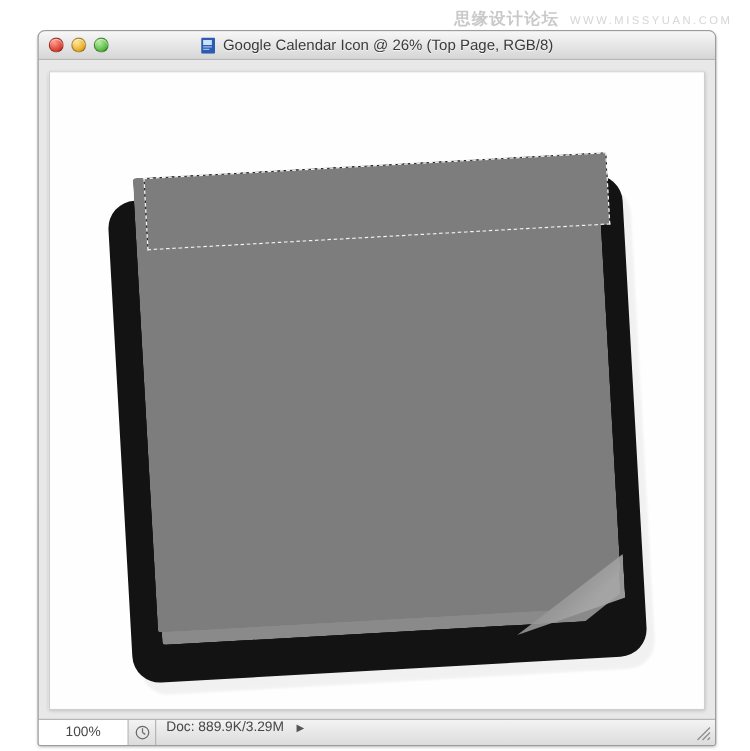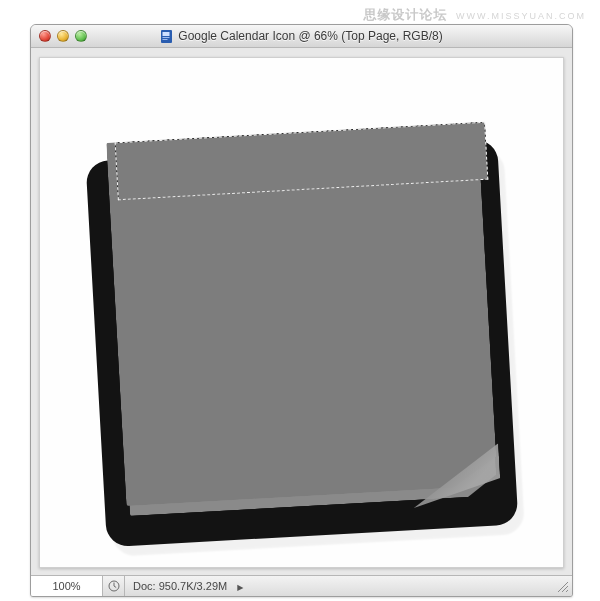--- a/index.html
+++ b/index.html
@@ -106,21 +106,21 @@
   .selection::after {
     content: "";
     position: absolute; inset: -1px;
     border: 1px dashed #f4f4f4;
   }
 
   .statusbar {
     position: absolute; left: 0; right: 0; bottom: 0; height: 21px;
     background: linear-gradient(#f3f3f3, #dcdcdc);
     border-top: 1px solid #b6b6b6;
-    display: flex; align-items: center;
+    display: flex; 
     font-size: 11px; color: #474747;
   }
   .zoom {
     width: 72px; padding: 0 8px; height: 100%;
     display: flex; align-items: center; justify-content: center;
     border-right: 1px solid #b6b6b6;
     background: #fff;
   }
   .stat-icon {
     width: 22px; height: 100%;
@@ -155,21 +155,21 @@
     </div>
     <div class="title-center">
       <span class="ps-icon">
         <svg viewBox="0 0 13 13">
             <rect x="1" y="0" width="11" height="13" rx="1" fill="#2a5db0"></rect>
             <rect x="2.5" y="2" width="7" height="4" fill="#cfe0ff"></rect>
             <rect x="2.5" y="7" width="7" height="1" fill="#9fbcf0"></rect>
             <rect x="2.5" y="9" width="5" height="1" fill="#9fbcf0"></rect>
           </svg>
       </span>
-      <span>Google Calendar Icon @ 66% (Top Page, RGB/8)</span>
+      <span>Google Calendar Icon @ 26% (Top Page, RGB/8)</span>
     </div>
   </div>
 
   <div class="canvas-frame">
     <div class="canvas">
       <div class="art">
         <div class="base"></div>
         <div class="under-page"></div>
         <div class="top-page"></div>
         <div class="curl"></div>
@@ -183,21 +183,21 @@
       <span>100%</span>
     </div>
     <div class="stat-icon">
       <svg width="12" height="12" viewBox="0 0 12 12">
           <circle cx="6" cy="6" r="5" fill="none" stroke="#6a6a6a" stroke-width="1"></circle>
           <path d="M6 6 L6 2.5 M6 6 L8.2 7.5" stroke="#6a6a6a" stroke-width="1" fill="none"></path>
         </svg>
     </div>
     <div class="doc">
       <span>Doc:</span>
-      <span>950.7K/3.29M</span>
+      <span>889.9K/3.29M</span>
       <span class="disclosure">
         <span class="tri">▶</span>
       </span>
     </div>
     <div class="resize">
       <svg viewBox="0 0 13 13">
           <path d="M2 12 L12 2 M6 12 L12 6 M10 12 L12 10" stroke="#8d8d8d" stroke-width="1"></path>
         </svg>
     </div>
   </div>

